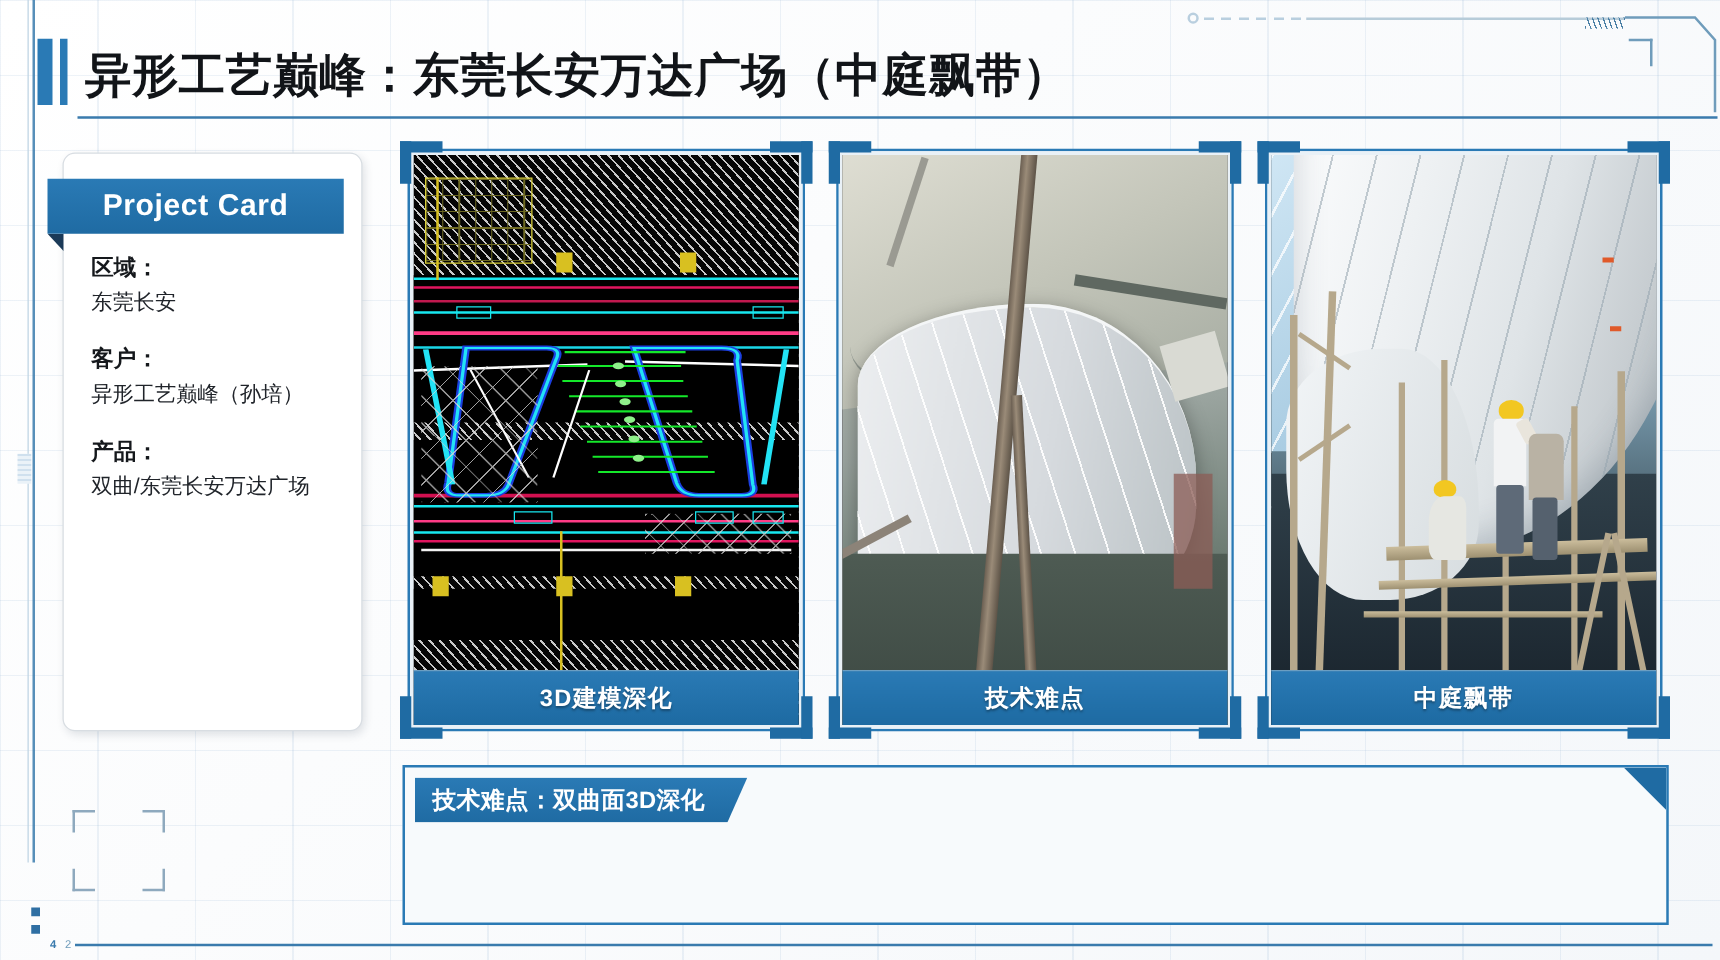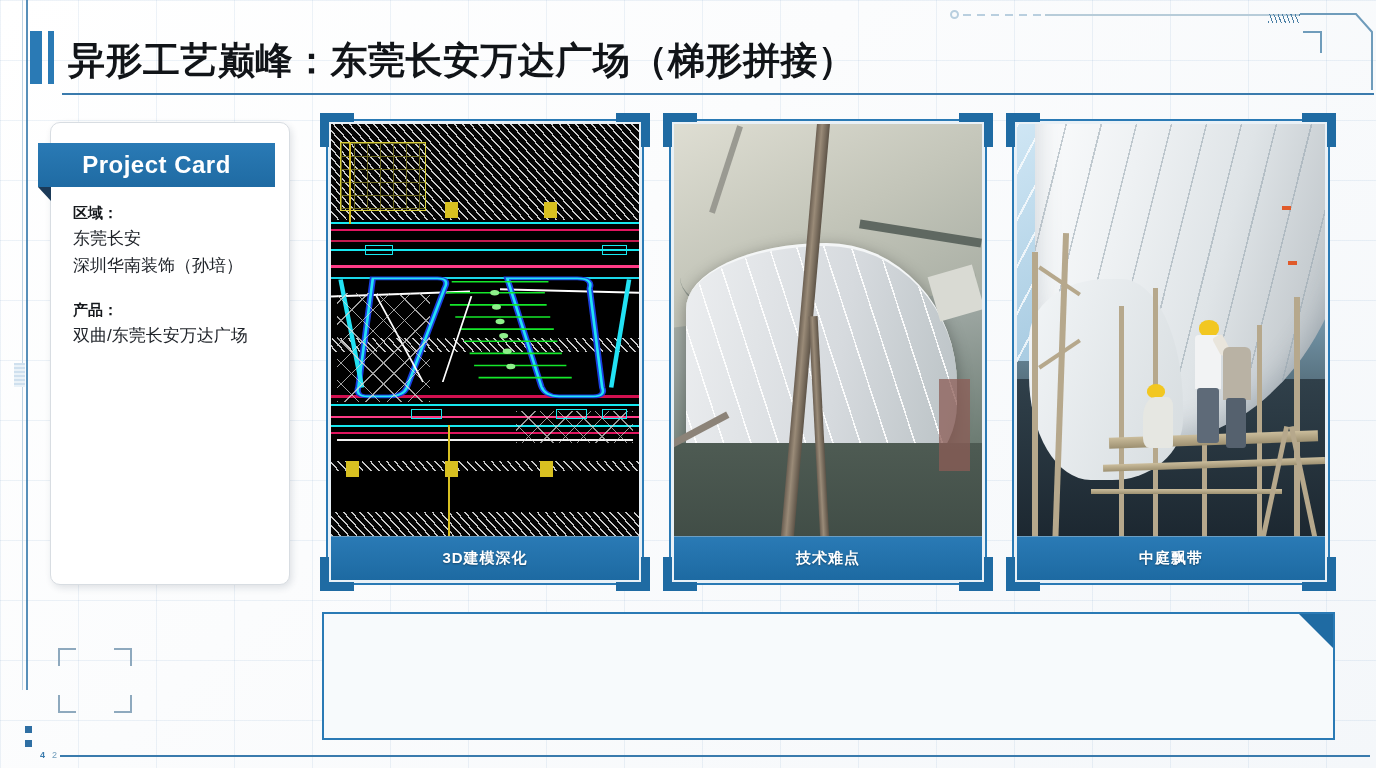--- a/index.html
+++ b/index.html
@@ -79,21 +79,21 @@
     display: flex; align-items: center; justify-content: center;
   }
   .pc-ribbon span {
     color: #fff; font-size: 24px; font-weight: bold; letter-spacing: .5px;
   }
   .pc-fold {
     position: absolute; left: -13px; top: 64px; width: 13px; height: 14px;
     background: #1b3a58; clip-path: polygon(0 0, 100% 0, 100% 100%);
   }
   .pc-body { position: absolute; left: 22px; top: 80px; right: 12px; }
-  .pc-label { font-size: 15px; font-weight: bold; color: #15181c; margin-top: 22px; line-height: 1.3; }
+  .pc-label { font-size: 18px; font-weight: bold; color: #15181c; margin-top: 22px; line-height: 1.3; }
   .pc-label:first-child { margin-top: 0; }
   .pc-value { font-size: 17px; color: #20242a; line-height: 1.35; margin-top: 5px; }
 
   
   .photo-card { position: absolute; top: 113px; width: 330px; height: 478px; }
   .pcard-1 { left: 320px; }
   .pcard-2 { left: 663px; }
   .pcard-3 { left: 1006px; }
 
   .pc-frame {
@@ -107,21 +107,21 @@
   .lcorner { position: absolute; width: 34px; height: 34px; pointer-events: none; }
   .lc-tl { left: 0; top: 0; border-top: 9px solid #1f6ba3; border-left: 9px solid #1f6ba3; }
   .lc-tr { right: 0; top: 0; border-top: 9px solid #1f6ba3; border-right: 9px solid #1f6ba3; }
   .lc-bl { left: 0; bottom: 0; border-bottom: 9px solid #1f6ba3; border-left: 9px solid #1f6ba3; }
   .lc-br { right: 0; bottom: 0; border-bottom: 9px solid #1f6ba3; border-right: 9px solid #1f6ba3; }
 
   .caption {
     position: absolute; left: 0; right: 0; bottom: 0; height: 44px;
     background: linear-gradient(#2a7ab5, #1d6aa2);
     display: flex; align-items: center; justify-content: center;
-    color: #fff; font-size: 15px; font-weight: bold; letter-spacing: 1px;
+    color: #fff; font-size: 19px; font-weight: bold; letter-spacing: 1px;
     text-shadow: 0 1px 2px rgba(0,0,0,.35);
     border-top: 1px solid rgba(255,255,255,.35);
   }
 
   
   .cad { position: absolute; inset: 0; background: #050505; }
   .cad-hatch { position: absolute; inset: 0;
     background: repeating-linear-gradient(48deg, rgba(235,235,235,.85) 0 1.4px, transparent 1.4px 6px); }
   .cad-band { position: absolute; left: -4%; width: 108%; }
   .cad-clear { background: #000; }
@@ -219,32 +219,33 @@
   <div class="deco sq sq1"></div>
   <div class="deco sq sq2"></div>
   <div class="deco bm1">4</div>
   <div class="deco bm2">2</div>
   <div class="deco bottom-rule"></div>
 
   <div class="title-bars">
     <i></i>
       <i class="thin"></i>
   </div>
-  <div class="slide-title">异形工艺巅峰：东莞长安万达广场（梯形拼接）</div>
+  <div class="slide-title">异形工艺巅峰：东莞长安万达广场（中庭飘带）</div>
   <div class="deco title-underline"></div>
 
   <div id="project-card">
     <div class="pc-ribbon">
       <span>Project Card</span>
     </div>
     <div class="pc-fold"></div>
     <div class="pc-body">
       <div class="pc-label">区域：</div>
       <div class="pc-value">东莞长安</div>
-      <div class="pc-value">深圳华南装饰（孙培）</div>
+      <div class="pc-label">客户：</div>
+      <div class="pc-value">异形工艺巅峰（孙培）</div>
       <div class="pc-label">产品：</div>
       <div class="pc-value">双曲/东莞长安万达广场</div>
     </div>
   </div>
 
   <div class="photo-card pcard-1">
     <div class="pc-frame">
       <div class="pc-inner">
         <div class="cad">
           <div class="cad-hatch"></div>
@@ -414,15 +415,16 @@
       <div class="caption">中庭飘带</div>
     </div>
     <div class="lcorner lc-tl"></div>
     <div class="lcorner lc-tr"></div>
     <div class="lcorner lc-bl"></div>
     <div class="lcorner lc-br"></div>
   </div>
 
   <div id="tech-note">
     <div class="tn-corner"></div>
+    <div class="tn-label">技术难点：双曲面3D深化</div>
   </div>
 
 </div>
 
 </body></html>

